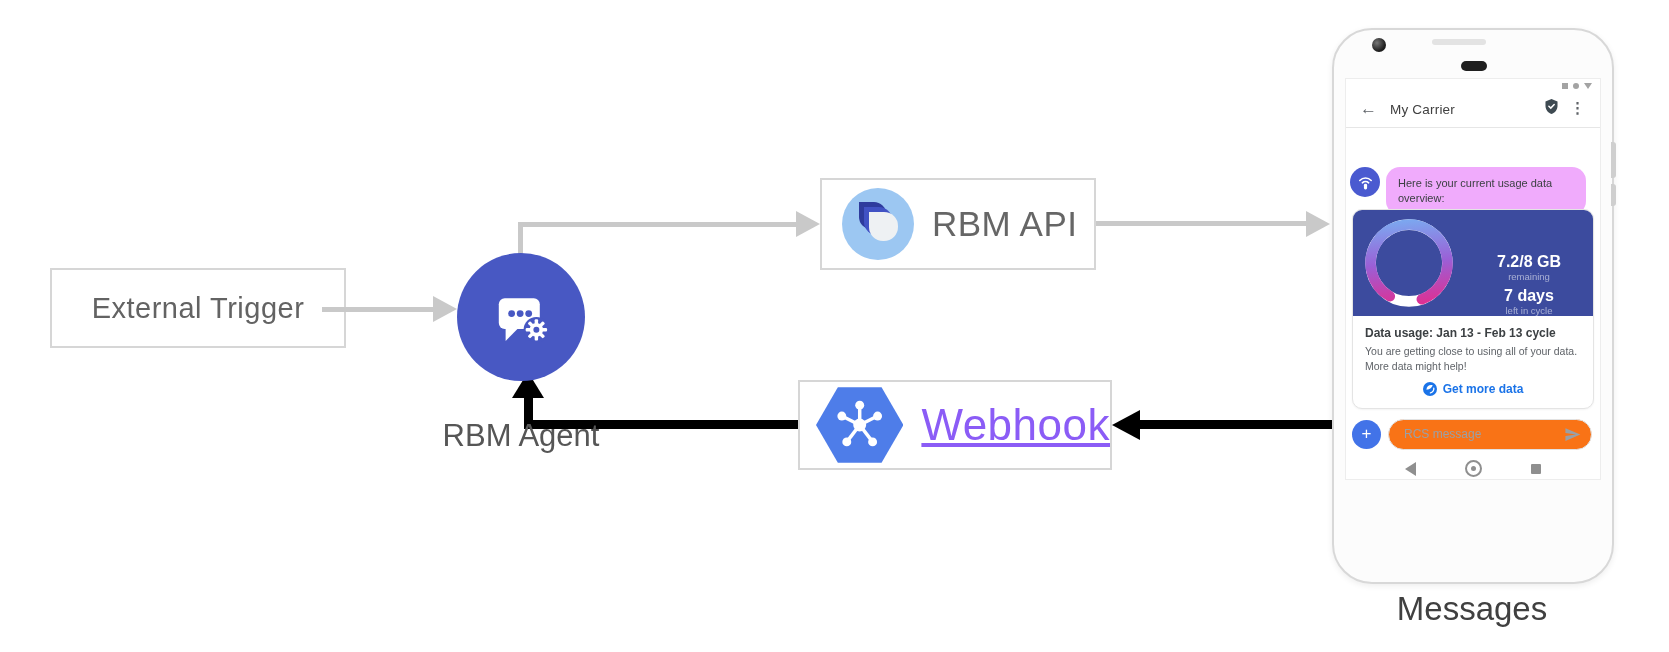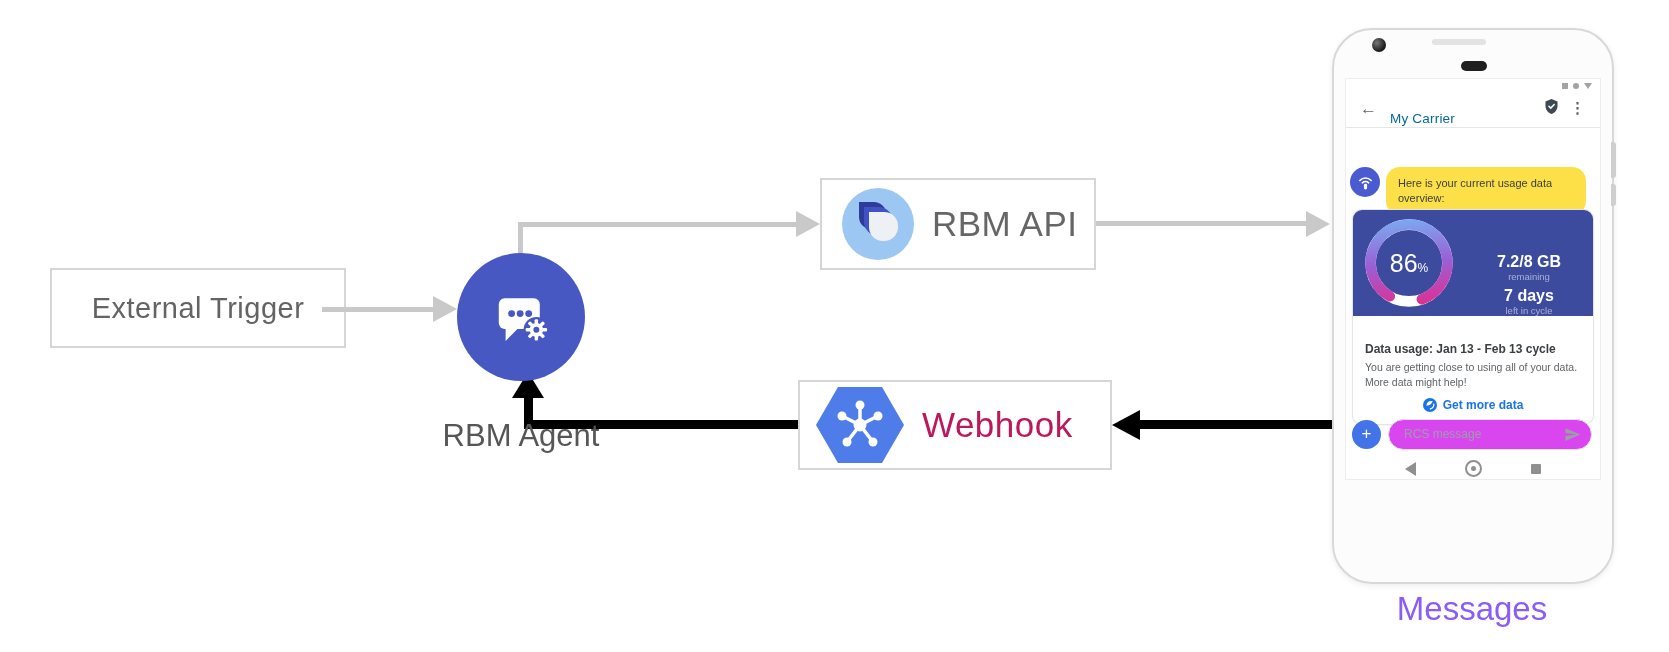--- a/index.html
+++ b/index.html
@@ -8,29 +8,29 @@
 
   
   .dbox{position:absolute;border:2px solid #d6d6d6;background:#fff;display:flex;
         align-items:center;justify-content:center;box-sizing:border-box;}
   .dbox-label{font-weight:300;color:#636363;letter-spacing:.5px;}
   #external-box{left:50px;top:268px;width:296px;height:80px;}
   #external-box .dbox-label{font-size:29px;}
   #api-box{left:820px;top:178px;width:276px;height:92px;justify-content:flex-start;padding-left:20px;gap:18px;}
   #api-box .dbox-label{font-size:35px;color:#666;}
   #webhook-box{left:798px;top:380px;width:314px;height:90px;justify-content:flex-start;padding-left:16px;gap:18px;}
-  #webhook-box .dbox-label{font-size:35px;color:#be185d;}
+  #webhook-box .dbox-label{font-size:44px;color:#8b5cf6;text-decoration:underline;}
 
   
   #agent-circle{position:absolute;left:457px;top:253px;width:128px;height:128px;border-radius:50%;
                 background:var(--agent-blue,#4858c3);display:flex;align-items:center;justify-content:center;}
   #agent-label{position:absolute;left:391px;top:418px;width:260px;text-align:center;
                font-size:31px;font-weight:300;color:#565656;}
   #messages-label{position:absolute;left:1322px;top:590px;width:300px;text-align:center;
-                  font-size:33px;font-weight:300;color:#8b5cf6;}
+                  font-size:33px;font-weight:300;color:#404040;}
 
   
   .gline{position:absolute;background:var(--line-gray,#c9c9c9);}
   .ghead-right{position:absolute;width:0;height:0;border-top:13px solid transparent;
                border-bottom:13px solid transparent;border-left:24px solid var(--line-gray,#c9c9c9);}
   .bline{position:absolute;background:#000;}
   .bhead-left{position:absolute;width:0;height:0;border-top:15px solid transparent;
               border-bottom:15px solid transparent;border-right:28px solid #000;}
   .bhead-up{position:absolute;width:0;height:0;border-left:16px solid transparent;
             border-right:16px solid transparent;border-bottom:26px solid #000;}
@@ -56,55 +56,55 @@
           border:1px solid #ededed;box-sizing:border-box;overflow:hidden;}
 
   .status-row{position:absolute;top:4px;right:8px;display:flex;gap:5px;align-items:center;}
   .st-square{width:6px;height:6px;background:#a3a3a3;}
   .st-dot{width:6px;height:6px;border-radius:50%;background:#a3a3a3;}
   .st-tri{width:0;height:0;border-left:4px solid transparent;border-right:4px solid transparent;
           border-top:6px solid #a3a3a3;}
 
   .app-header{position:absolute;top:14px;left:0;right:0;height:34px;}
   .back-arrow{position:absolute;left:14px;top:6px;font-size:17px;color:#5f6368;}
-  .app-title{position:absolute;left:44px;top:18px;font-size:13.5px;color:#0369a1;letter-spacing:.2px;}
+  .app-title{position:absolute;left:44px;top:9px;font-size:13.5px;color:#404040;letter-spacing:.2px;}
   .shield{position:absolute;right:40px;top:4px;}
   .menu-dots{position:absolute;right:14px;top:6px;font-size:15px;font-weight:bold;color:#5f6368;letter-spacing:1px;}
   .header-divider{position:absolute;top:48px;left:0;right:0;height:1px;background:#e6e6e6;}
 
   .msg-row{position:absolute;top:88px;left:4px;display:flex;gap:6px;align-items:flex-start;}
   .avatar{width:30px;height:30px;border-radius:50%;background:#4a5ad0;display:flex;
           align-items:center;justify-content:center;flex:0 0 auto;}
-  .bubble{background:#fde047;border-radius:14px;padding:9px 12px;max-width:176px;
+  .bubble{background:#f0abfc;border-radius:14px;padding:9px 12px;max-width:176px;
           font-size:11px;line-height:1.35;color:#3c4043;}
 
   .card{position:absolute;top:130px;left:6px;width:242px;border-radius:10px;overflow:hidden;
         border:1px solid #e4e4e4;background:#fff;box-sizing:border-box;box-shadow:0 1px 2px rgba(0,0,0,.05);}
   .card-top{position:relative;height:106px;background:var(--card-indigo,#3c4b9e);}
   .gauge{position:absolute;left:8px;top:5px;width:96px;height:96px;}
   .gauge-label{position:absolute;left:8px;top:5px;width:96px;height:96px;display:flex;
                align-items:center;justify-content:center;color:#fff;font-weight:300;}
   .gauge-pct{font-size:25px;}
   .gauge-unit{font-size:12px;position:relative;top:5px;}
   .card-stats{position:absolute;left:116px;right:4px;top:0;bottom:0;display:flex;flex-direction:column;
               justify-content:center;text-align:center;color:#fff;margin-top:43px;}
   .stat-big{font-size:16px;font-weight:bold;}
   .stat-sub{font-size:9.5px;color:rgba(255,255,255,.55);}
   .stat-gap{height:12px;}
-  .card-body{padding:10px 12px 12px;margin-top:16px;}
+  .card-body{padding:10px 12px 12px;}
   .card-title{font-size:12px;font-weight:bold;color:#3c4043;margin-bottom:4px;}
   .card-text{font-size:10.5px;line-height:1.4;color:#5f6368;}
   .card-action{margin-top:9px;display:flex;justify-content:center;align-items:center;gap:6px;}
   .card-action-label{font-size:12px;font-weight:bold;color:var(--link-blue,#1a73e8);}
 
   .compose{position:absolute;top:339px;left:6px;right:8px;height:32px;display:flex;gap:7px;align-items:center;}
   .plus-btn{width:29px;height:29px;border-radius:50%;background:var(--plus-blue,#4273e8);color:#fff;
             display:flex;align-items:center;justify-content:center;font-size:17px;flex:0 0 auto;}
   .pill{flex:1;height:31px;border:1.5px solid #e2e2e2;border-radius:17px;display:flex;align-items:center;
-        padding:0 10px 0 13px;box-sizing:border-box;background:#d946ef;}
+        padding:0 10px 0 13px;box-sizing:border-box;background:#f97316;}
   .pill input{flex:1;border:none;outline:none;font-size:12px;font-family:inherit;color:#3c4043;background:transparent;min-width:0;}
   .pill input::placeholder{color:#9aa0a6;}
 
   .navbar{position:absolute;top:381px;left:0;right:0;display:flex;justify-content:center;gap:49px;align-items:center;}
   .nav-back{width:0;height:0;border-top:7px solid transparent;border-bottom:7px solid transparent;
             border-right:11px solid #8f8f8f;}
   .nav-home{width:13px;height:13px;border:2px solid #8f8f8f;border-radius:50%;position:relative;}
   .nav-home::after{content:'';position:absolute;left:4px;top:4px;width:5px;height:5px;border-radius:50%;background:#8f8f8f;}
   .nav-recents{width:10px;height:10px;background:#8f8f8f;border-radius:1px;}
 </style>
@@ -229,24 +229,20 @@
             <defs>
               <linearGradient id="gaugeGrad" x1="0" y1="0.85" x2="1" y2="0.15">
                 <stop offset="0" style="stop-color:var(--gauge-start,#79aef2)"></stop>
                 <stop offset="0.5" style="stop-color:var(--gauge-mid,#9b5fd6)"></stop>
                 <stop offset="1" style="stop-color:var(--gauge-end,#e62a8b)"></stop>
               </linearGradient>
             </defs>
             <circle cx="50" cy="50" r="40" fill="none" stroke="#ffffff" stroke-width="11"></circle>
             <circle cx="50" cy="50" r="40" fill="none" stroke="url(#gaugeGrad)" stroke-width="11" stroke-linecap="round" stroke-dasharray="216.4 34.9" transform="rotate(120 50 50)"></circle>
           </svg>
-          <div class="gauge-label">
-            <span class="gauge-pct">86</span>
-              <span class="gauge-unit">%</span>
-          </div>
           <div class="card-stats">
             <span class="stat-big">7.2/8 GB</span>
             <span class="stat-sub">remaining</span>
             <span class="stat-gap"></span>
             <span class="stat-big">7 days</span>
             <span class="stat-sub">left in cycle</span>
           </div>
         </div>
         <div class="card-body">
           <div class="card-title">Data usage: Jan 13 - Feb 13 cycle</div>

